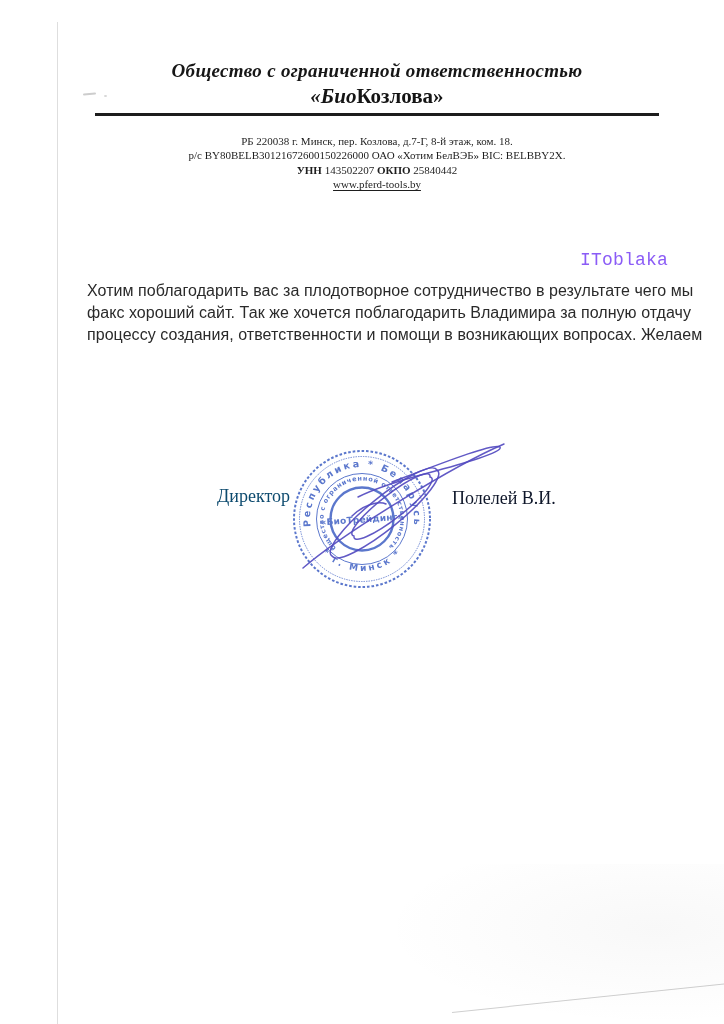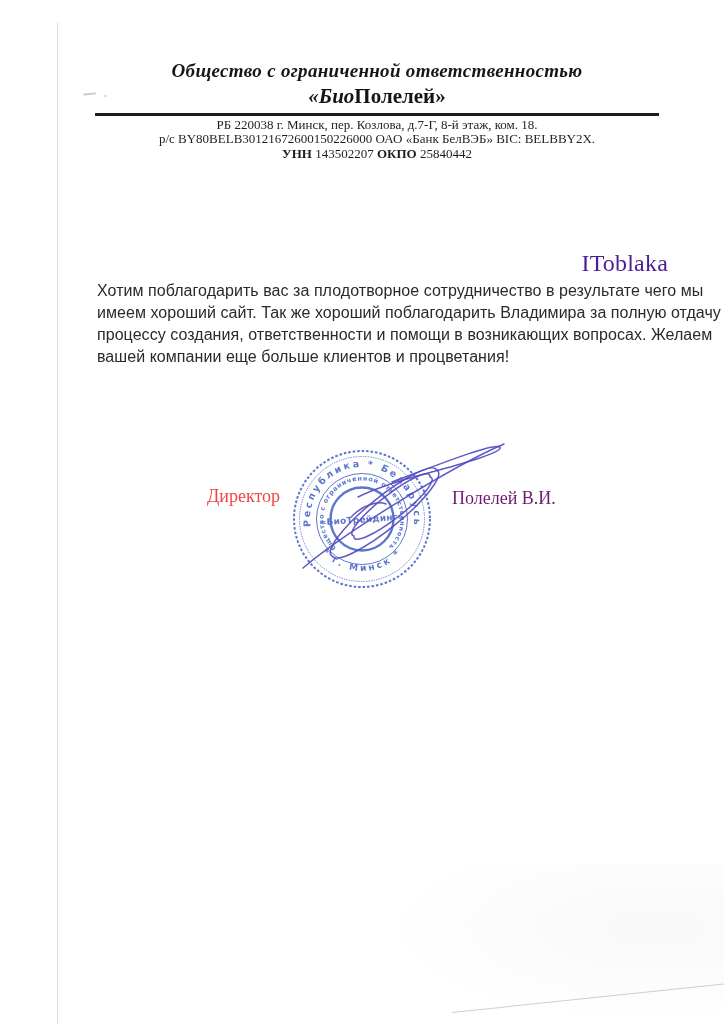--- a/index.html
+++ b/index.html
@@ -33,44 +33,44 @@
 
   
   .letterhead { left: 95px; top: 59px; width: 564px; text-align: center; }
   .org-type {
     font-size: 19px; font-weight: bold; font-style: italic;
     letter-spacing: 0.3px; color: #161616; line-height: 24px;
   }
   .org-name { font-size: 21px; font-weight: bold; color: #141414; line-height: 26px; }
   .org-name .it { font-style: italic; }
   .lh-rule { margin-top: 4px; height: 2.5px; background: #1d1d1d; }
-  .lh-details { margin-top: 2px; font-size: 13px; line-height: 14.6px; color: #1e1e1e; }
+  .lh-details { margin-top: 18px; font-size: 11px; line-height: 14.6px; color: #1e1e1e; }
   .lh-details b { font-weight: bold; }
   .lh-website {
     display: inline-block; text-decoration: underline;
     text-underline-offset: 2px; color: #1e1e1e;
   }
 
   
   .annotation {
     right: 56px; top: 250px;
-    font-family: Liberation Serif, serif;
-    font-size: 24px; color: #4c1d95; letter-spacing: 0.2px;
+    font-family: Liberation Mono, monospace;
+    font-size: 18px; color: #8b5cf6; letter-spacing: 0.2px;
   }
   .body-text {
-    left: 97px; top: 280px;
+    left: 87px; top: 280px;
     font-family: "Liberation Sans", sans-serif;
     font-size: 16px; line-height: 22px; color: #2a2a2a;
     letter-spacing: 0.05px;
   }
   .body-text div { white-space: nowrap; }
 
   
-  .sign-title { left: 207px; top: 486px; font-size: 18px; color: #ef4444; }
-  .sign-name  { left: 452px; top: 488px; font-size: 18px; color: #701a75; }
+  .sign-title { left: 217px; top: 486px; font-size: 18px; color: #0c4a6e; }
+  .sign-name  { left: 452px; top: 488px; font-size: 18px; color: #0f172a; }
 
   
   .stamp { left: 276px; top: 433px; opacity: 0.88; }
   .stamp text { fill: #4565c6; font-family: "DejaVu Sans", sans-serif; font-weight: bold; }
   .ring-top    { font-size: 9.5px; letter-spacing: 2.4px; }
   .ring-bottom { font-size: 9px;   letter-spacing: 2.6px; }
   .ring-middle { font-size: 6.5px; letter-spacing: 0.7px; }
   .stamp-center-text { font-size: 9px; letter-spacing: 0.2px; }
 
   
@@ -85,36 +85,36 @@
 
 <div class="abs scan-vline"></div>
 <div class="abs scan-diag"></div>
 <div class="abs speck-1"></div>
 <div class="abs speck-2"></div>
 <div class="abs speck-3"></div>
 <div class="abs shade-br"></div>
 
 <header class="abs letterhead">
   <div class="org-type">Общество с ограниченной ответственностью</div>
-  <div class="org-name"><span class="it">«Био</span><span>Полелей»</span></div>
+  <div class="org-name"><span class="it">«Био</span><span>Козлова»</span></div>
   <div class="lh-rule"></div>
   <div class="lh-details">
     <div>РБ 220038 г. Минск, пер. Козлова, д.7-Г, 8-й этаж, ком. 18.</div>
-    <div>р/с BY80BELB30121672600150226000 ОАО «Банк БелВЭБ» BIC: BELBBY2X.</div>
+    <div>р/с BY80BELB30121672600150226000 ОАО «Хотим БелВЭБ» BIC: BELBBY2X.</div>
     <div><b>УНН</b> <span>143502207</span> <b>ОКПО</b> <span>25840442</span></div>
+    <div><span class="lh-website">www.pferd-tools.by</span></div>
   </div>
 </header>
 
 <div class="abs annotation">IToblaka</div>
 
 <div class="abs body-text">
   <div>Хотим поблагодарить вас за плодотворное сотрудничество в результате чего мы</div>
-  <div>имеем хороший сайт. Так же хороший поблагодарить Владимира за полную отдачу</div>
+  <div>факс хороший сайт. Так же хочется поблагодарить Владимира за полную отдачу</div>
   <div>процессу создания, ответственности и помощи в возникающих вопросах. Желаем</div>
-  <div>вашей компании еще больше клиентов и процветания!</div>
 </div>
 
 <div class="abs sign-title">Директор</div>
 <div class="abs sign-name">Полелей В.И.</div>
 
 <svg class="abs stamp" width="172" height="172" viewBox="-86 -86 172 172">
   <defs>
     <path id="arcTop" d="M -50.2 13.5 A 52 52 0 1 1 50.2 13.5"></path>
     <path id="arcBot" d="M -45 26 A 52 52 0 0 0 45 26"></path>
     <path id="arcMid" d="M -24.7 29.5 A 38.5 38.5 0 1 1 24.7 29.5"></path>

